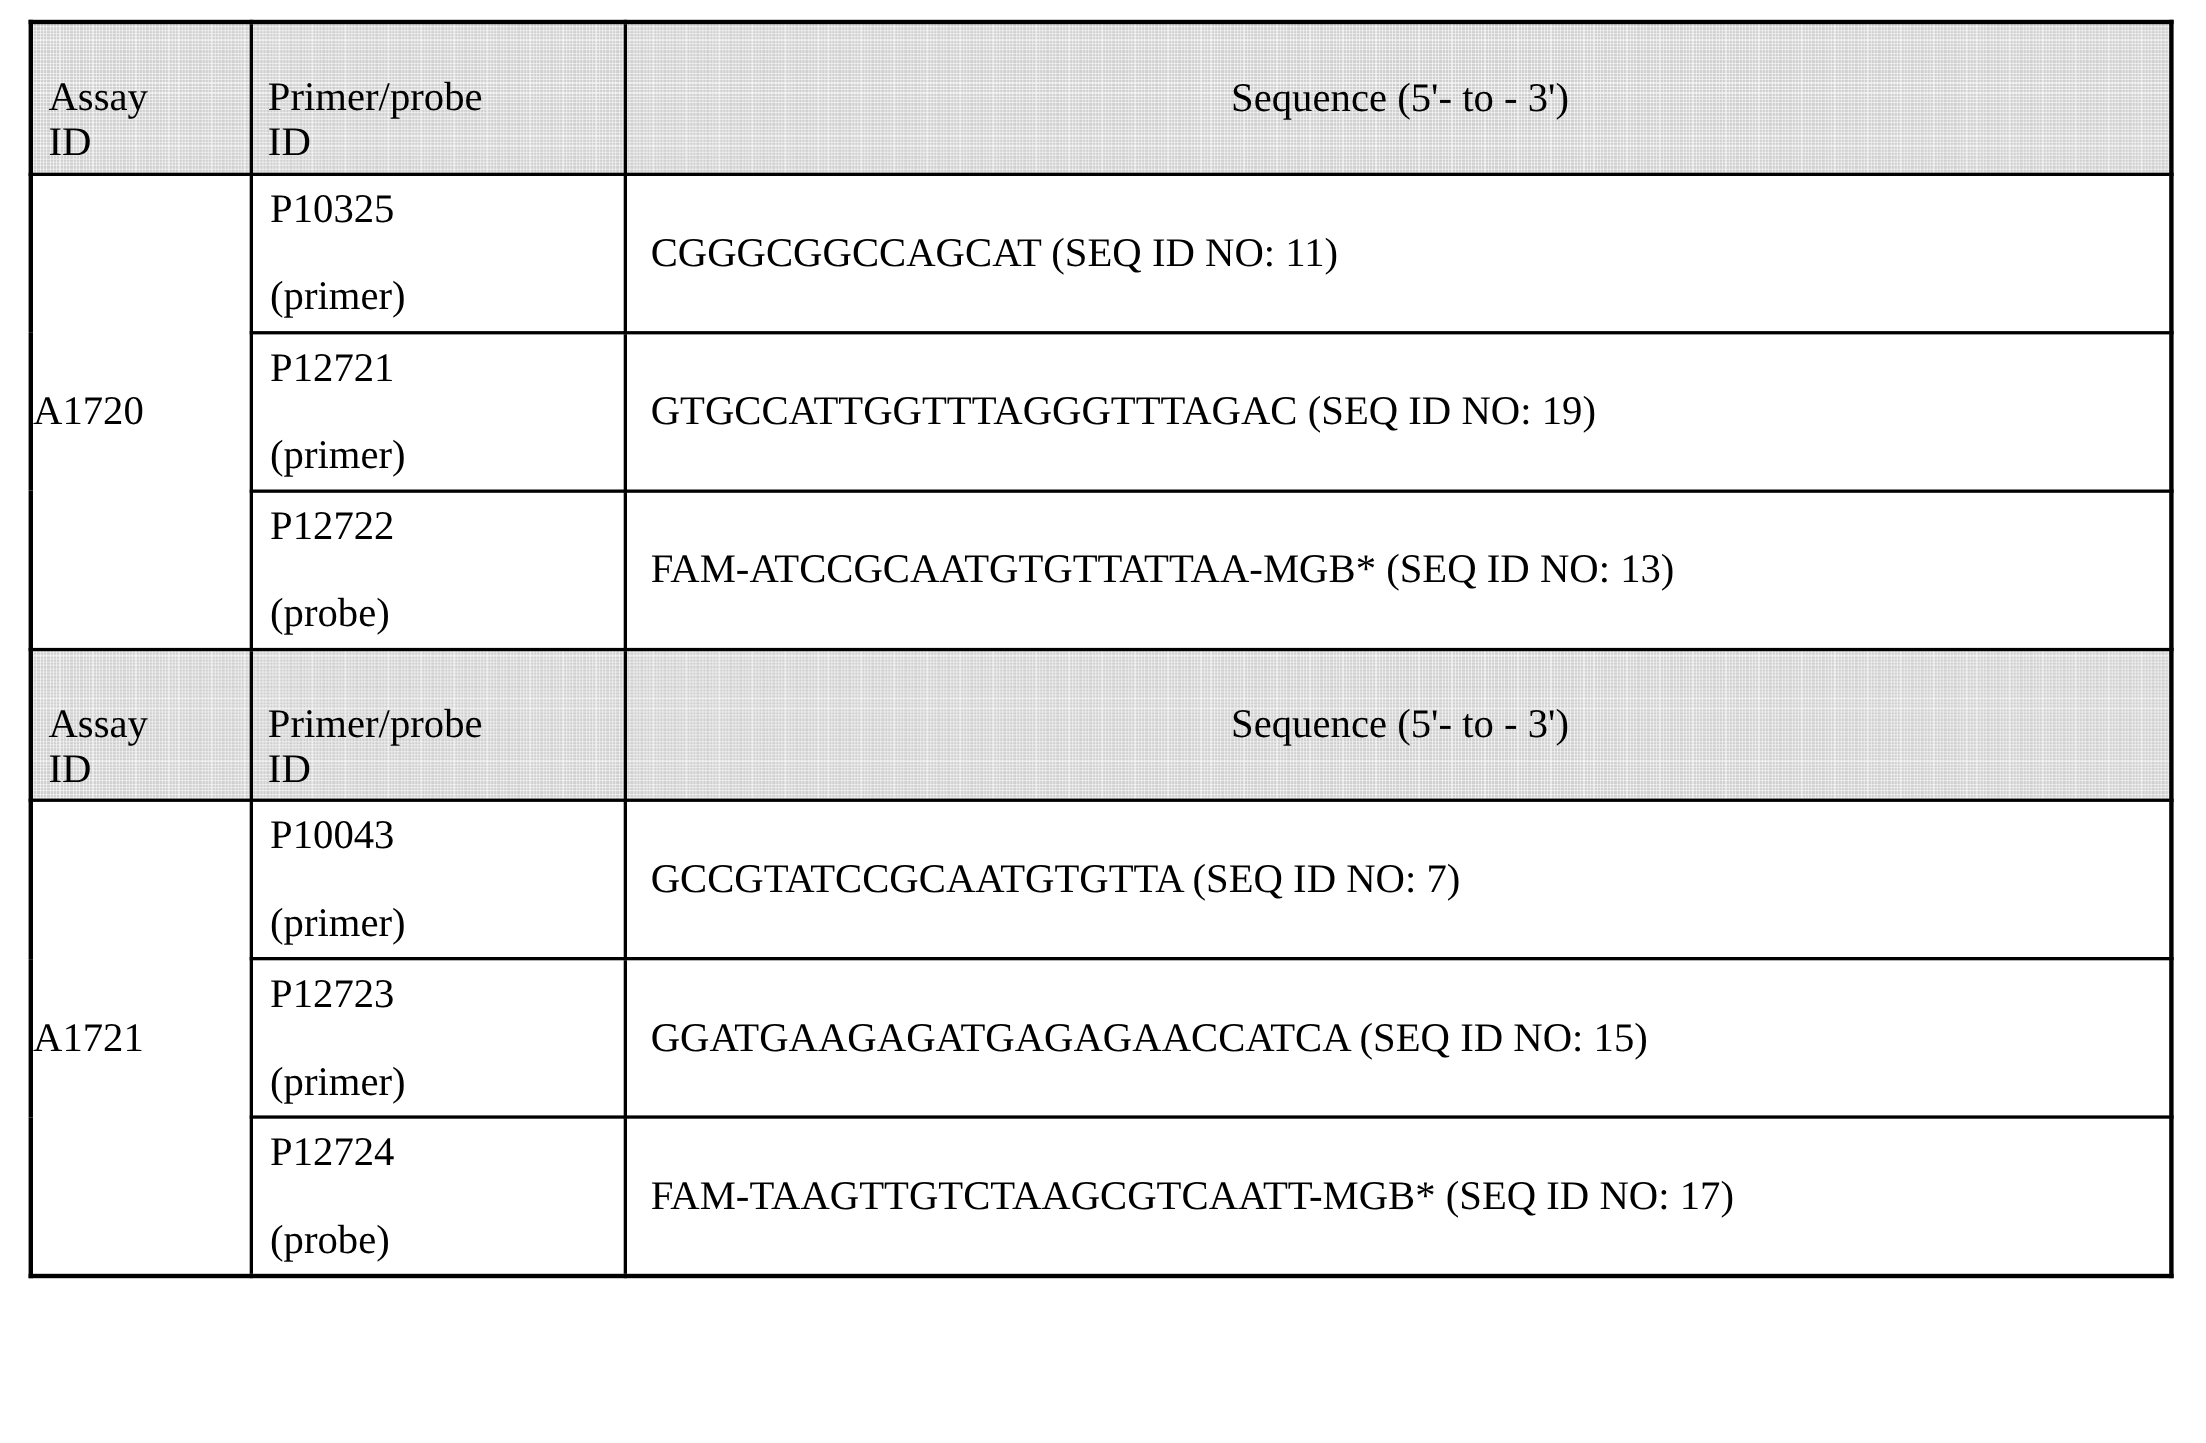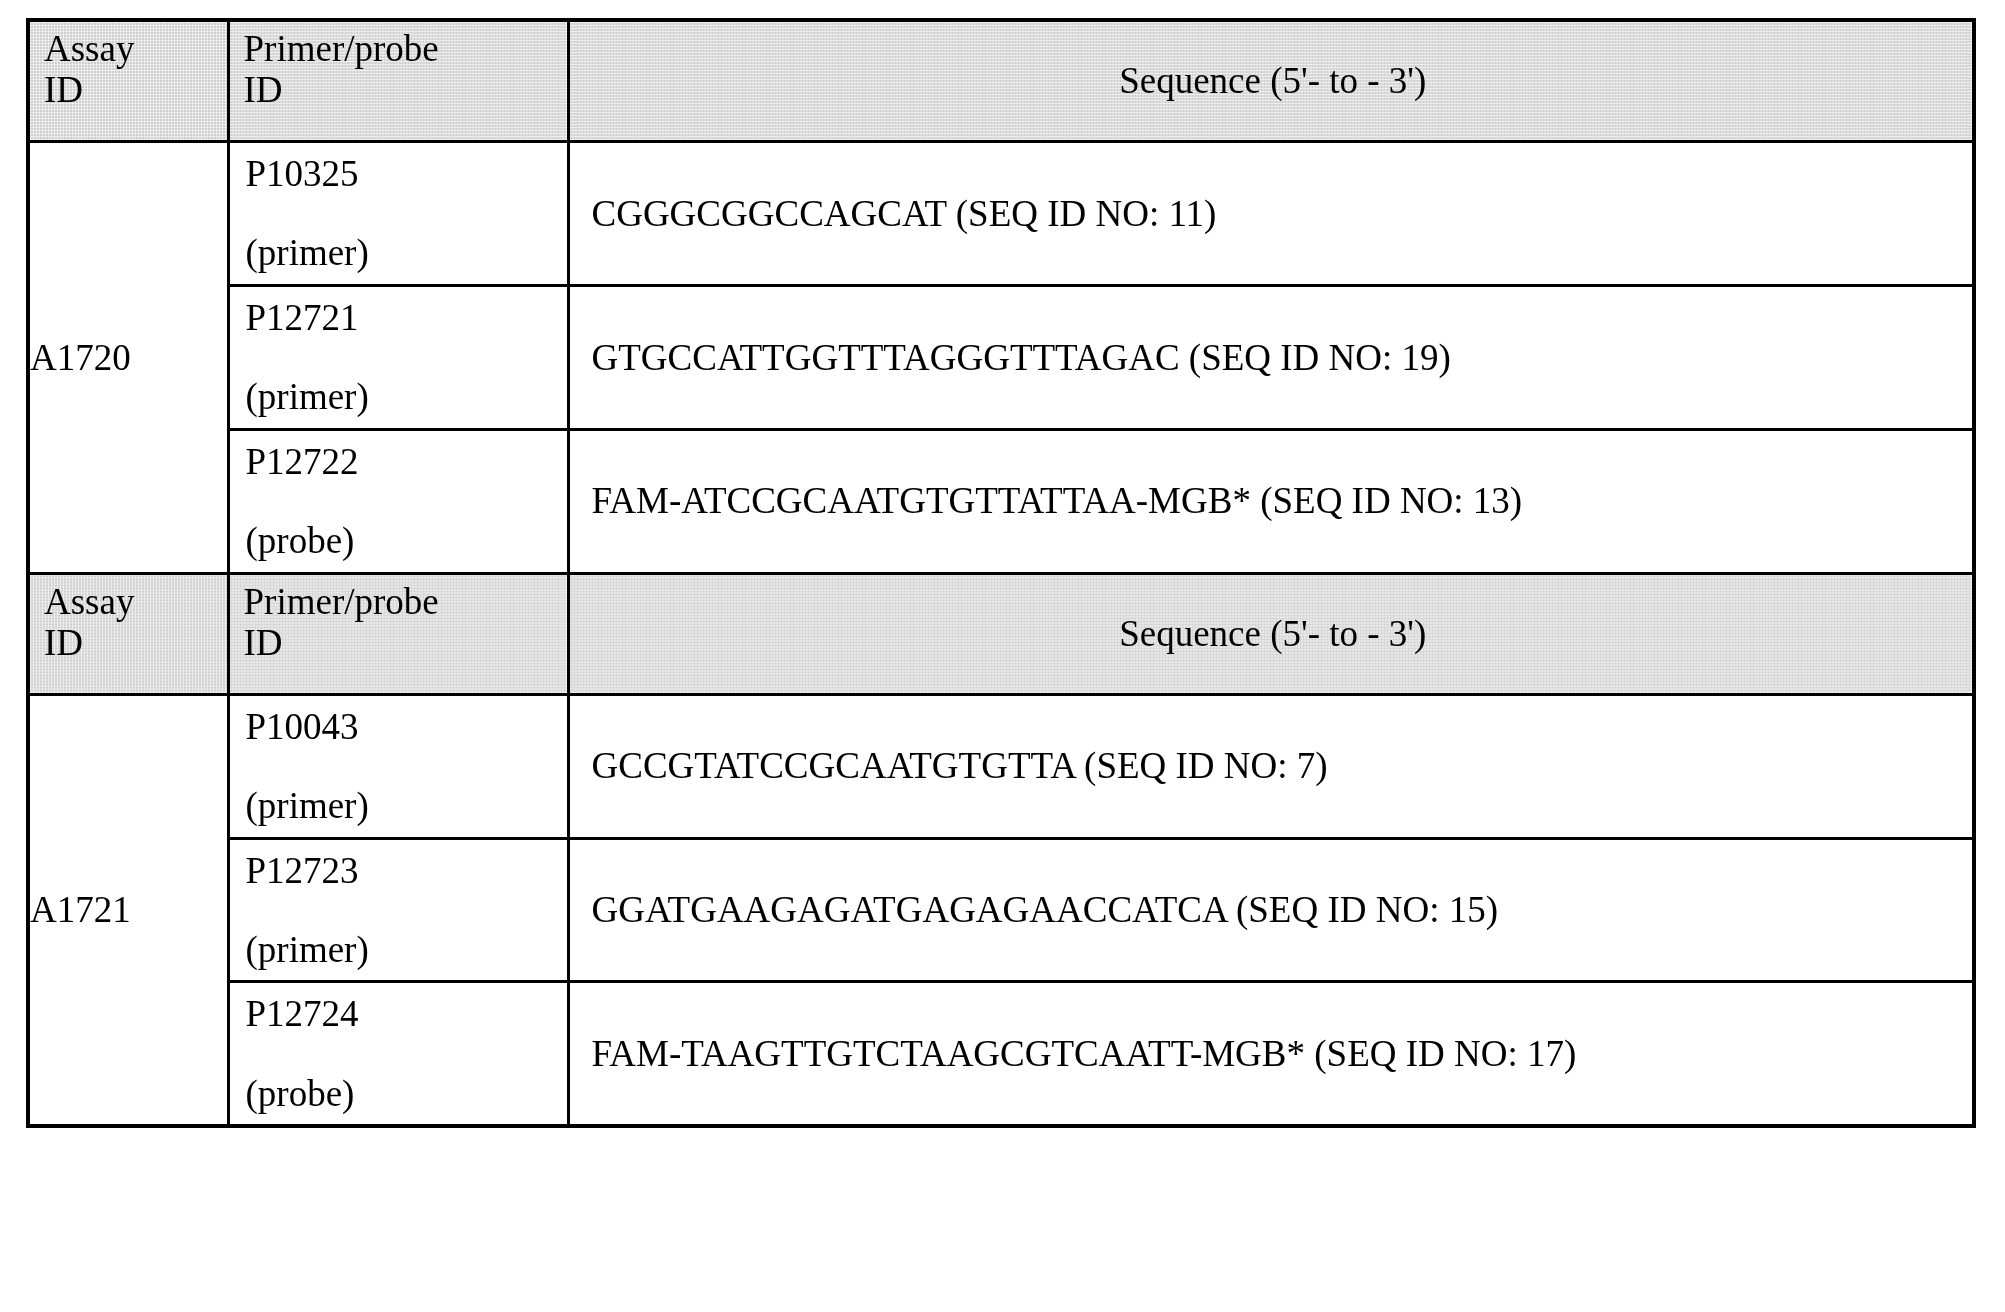--- a/index.html
+++ b/index.html
@@ -46,20 +46,21 @@
     height: 118px;
   }
   .hdr-row td .cellpad {
     padding: 6px 10px 6px 14px;
   }
   .hdr-assay, .hdr-pp {
     vertical-align: top !important;
   }
   .hdr-assay .cellpad, .hdr-pp .cellpad {
     padding-top: 8px;
+    margin-top: 40px;
   }
   .hdr-seq {
     vertical-align: middle !important;
   }
   .hdr-seq .cellpad {
     padding-left: 20px;
     text-align: center;
   }
   .cellpad {
     padding: 8px 10px 8px 14px;

